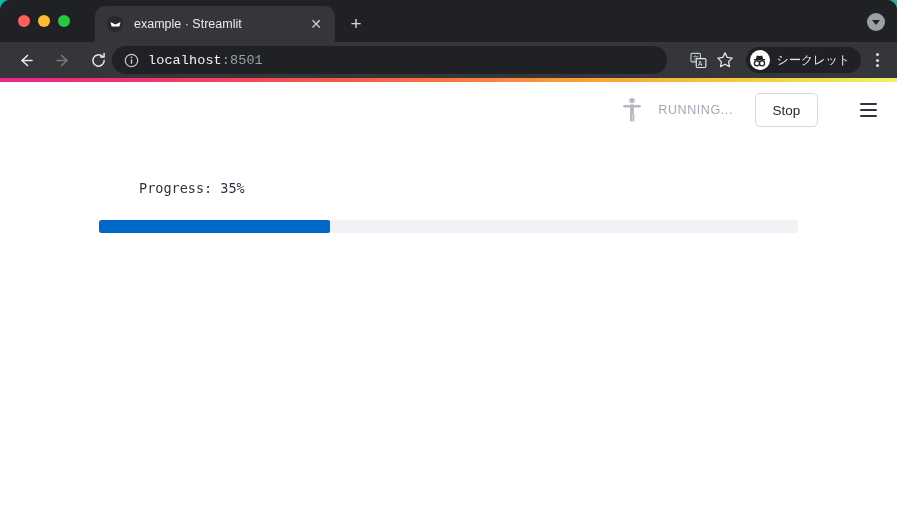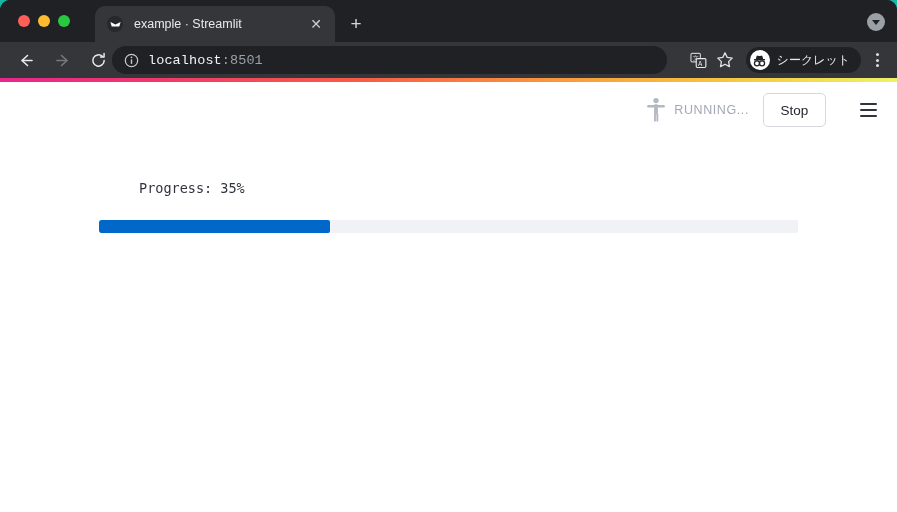--- a/index.html
+++ b/index.html
@@ -226,21 +226,21 @@
   .st-header {
     position: absolute;
     top: 4px; left: 0;
     width: 897px;
     height: 56px;
     background: #ffffff;
     display: flex;
     align-items: center;
     justify-content: flex-end;
     padding-right: 16px;
-    gap: 0;
+    gap: 8px;
   }
 
   .running-icon {
     width: 24px; height: 30px;
     display: flex; align-items: center; justify-content: center;
     flex: none;
     margin-right: 6px;
   }
   .running-label {
     font-size: 12.5px;

